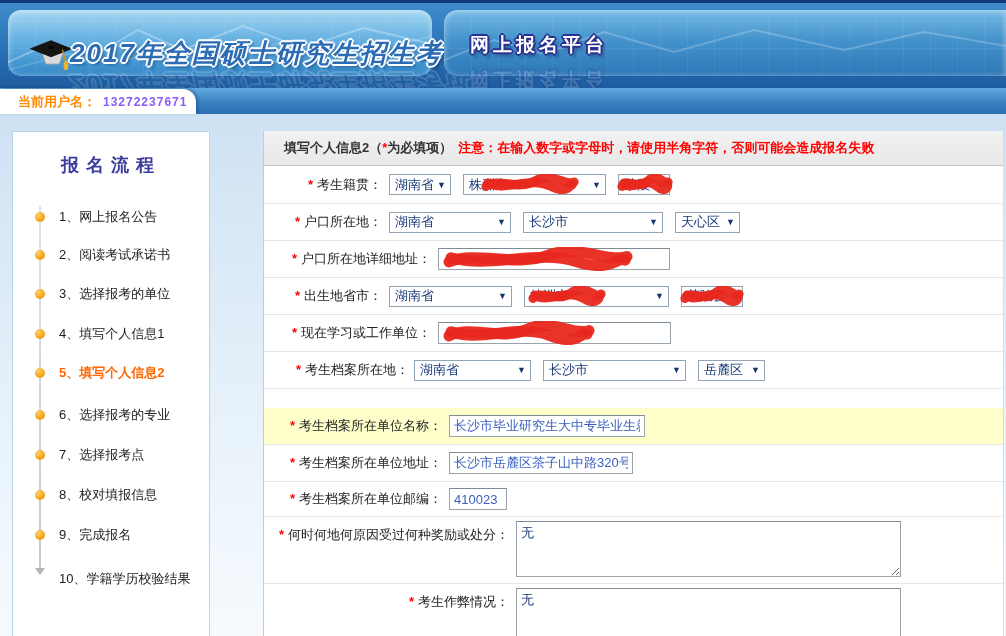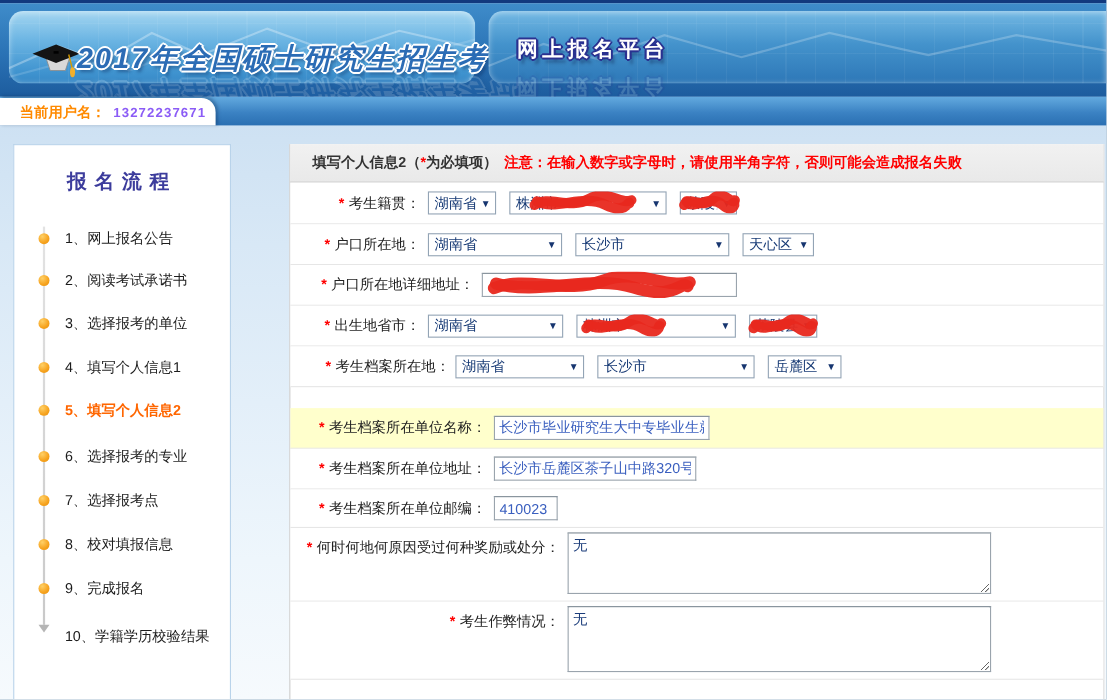--- a/index.html
+++ b/index.html
@@ -256,20 +256,29 @@
               <span class="sel-text">茶陵县</span>
               <span class="sel-arrow">▼</span>
               <svg width="66" height="20" class="scrib" style="left: -3px;">
                 <path d="M 6,12.4 C 11.879999999999999,3 25.080000000000002,17 36.300000000000004,7 S 56.1,13 60,8" fill="none" stroke="#e8281e" stroke-width="9.200000000000001" stroke-linecap="round" opacity="0.95"></path>
                 <path d="M 8,9 C 16.5,18 33,2 46.199999999999996,12 S 60.720000000000006,7 58,11" fill="none" stroke="#e8281e" stroke-width="9.200000000000001" stroke-linecap="round" opacity="0.95"></path>
               </svg>
             </div>
           </div>
         </div>
         <div class="form-row" style="height: 37px;">
+          <div class="row-label" style="width: 167px;"><span class="star">*</span><span>现在学习或工作单位：</span></div>
+          <div class="controls">
+            <span class="tbox"><input style="width: 233px;"><svg width="152" height="24" class="scrib" style="left: 5px;">
+                <path d="M 6,14.879999999999999 C 27.36,3.5999999999999996 57.76,20.4 83.60000000000001,8.399999999999999 S 129.2,15.600000000000001 146,9.600000000000001" fill="none" stroke="#e8281e" stroke-width="11.040000000000001" stroke-linecap="round" opacity="0.95"></path>
+                <path d="M 8,10.8 C 38,21.6 76,2.4000000000000004 106.39999999999999,14.399999999999999 S 139.84,8.399999999999999 144,13.200000000000001" fill="none" stroke="#e8281e" stroke-width="11.040000000000001" stroke-linecap="round" opacity="0.95"></path>
+              </svg></span>
+          </div>
+        </div>
+        <div class="form-row" style="height: 37px;">
           <div class="row-label" style="width: 143px; padding-left: 32px;"><span class="star">*</span><span>考生档案所在地：</span></div>
           <div class="controls">
             <div class="sel" style="width: 117px;">
               <span class="sel-text">湖南省</span>
               <span class="sel-arrow">▼</span>
             </div>
             <div class="sel" style="width: 143px;">
               <span class="sel-text">长沙市</span>
               <span class="sel-arrow">▼</span>
             </div>

